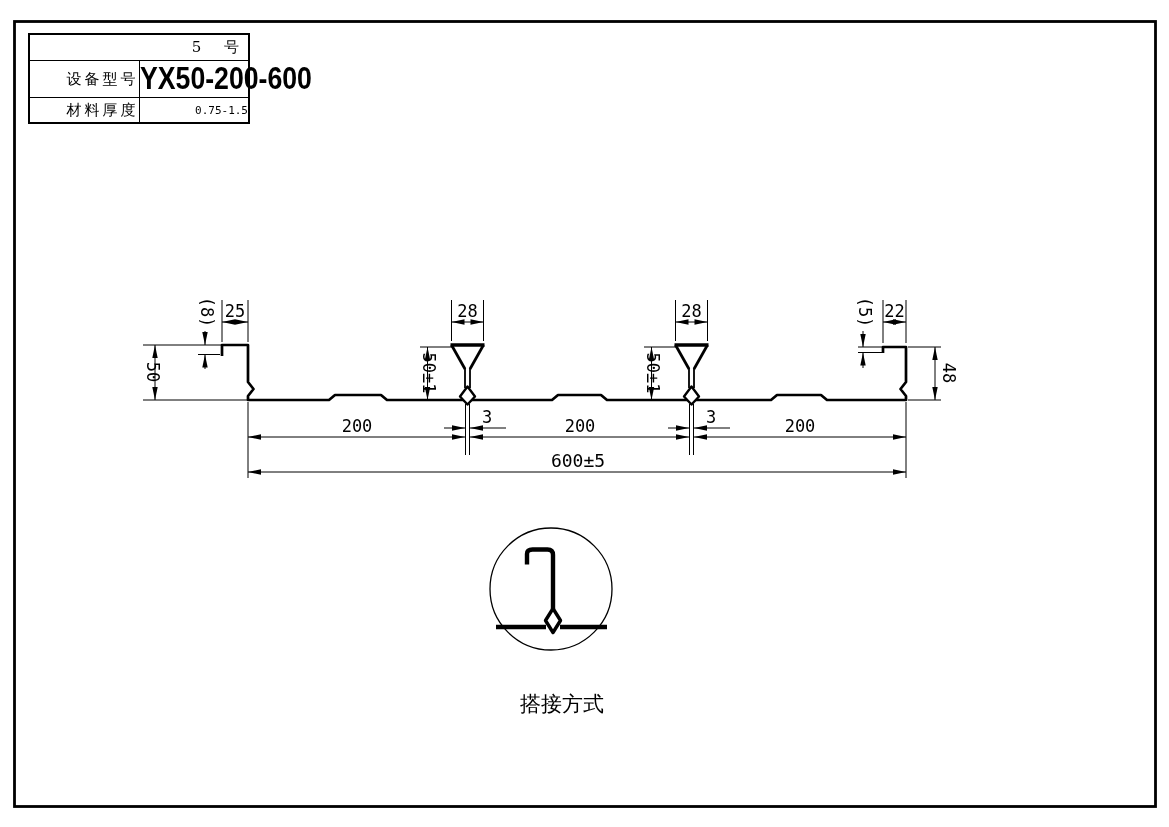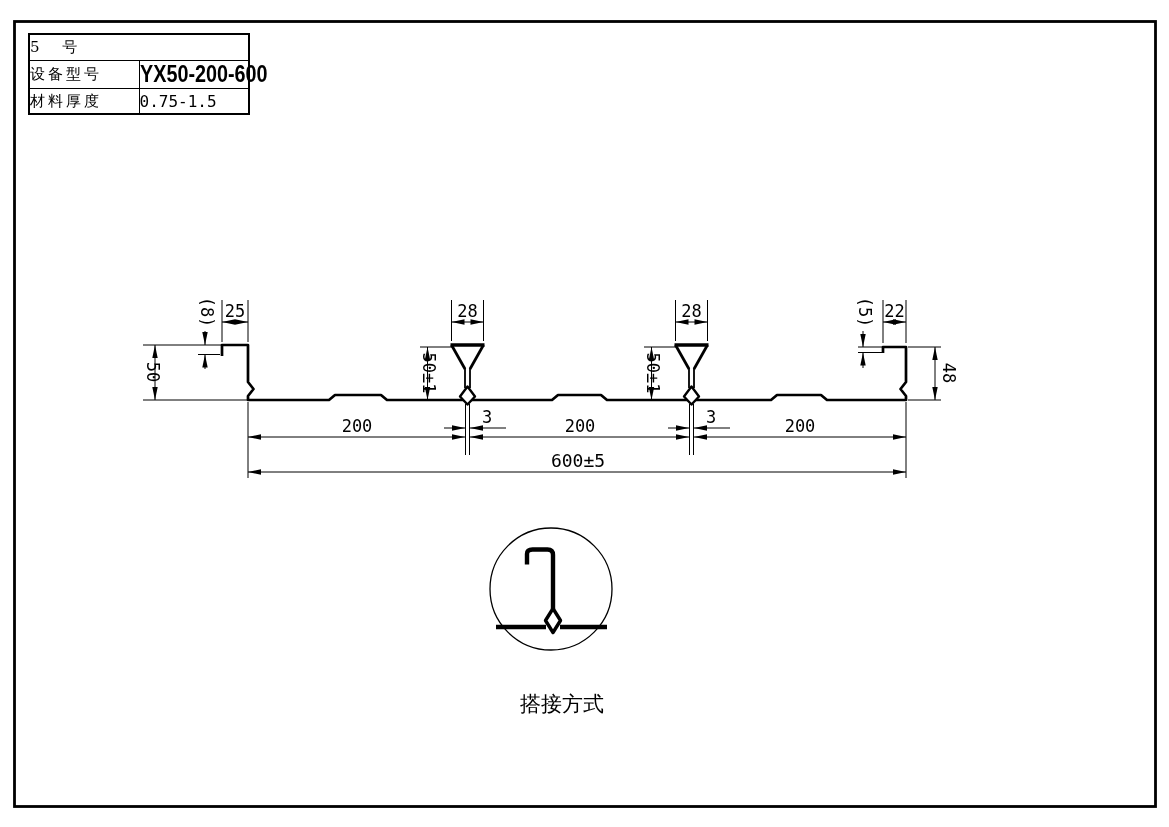--- a/index.html
+++ b/index.html
@@ -16,30 +16,30 @@
   .dimtext{font-family:"DejaVu Sans Mono","Liberation Mono",monospace;font-size:17px;fill:#000;
            text-anchor:middle;}
   .dimtext.big{font-size:18px;}
   .detail-thick{stroke:#000;stroke-width:4.4;fill:none;stroke-linejoin:round;}
   .detail-label{font-family:"DejaVu Serif","Liberation Serif",serif;font-size:21px;fill:#000;
                 text-anchor:middle;}
 
   
   .spec-table{position:absolute;left:28px;top:33px;width:222px;border-collapse:collapse;
               table-layout:fixed;}
-  .spec-table td{border:1px solid #000;text-align:left;vertical-align:middle;padding:0;
+  .spec-table td{border:1px solid #000;text-align:right;vertical-align:middle;padding:0;
                  font-family:"DejaVu Serif","Liberation Serif",serif;font-size:15px;color:#000;
                  overflow:visible;}
   .spec-table{border:2px solid #000;}
   .spec-table .r1{height:25px;letter-spacing:9px;}
   .spec-table tr td{height:24px;}
   .spec-table .lab{width:110px;letter-spacing:3px;margin-left:44px;}
-  .spec-table .num{font-family:"DejaVu Sans Mono","Liberation Mono",monospace;font-size:16px;
+  .spec-table .num{font-family:"DejaVu Sans Mono","Liberation Mono",monospace;font-size:11px;
                    letter-spacing:0;}
-  .spec-table .model{font-family:"Liberation Sans",sans-serif;font-weight:bold;font-size:23px;
+  .spec-table .model{font-family:"Liberation Sans",sans-serif;font-weight:bold;font-size:31px;
                      letter-spacing:0;white-space:nowrap;}
   .spec-table .model span{display:inline-block;transform:scaleX(.86);transform-origin:0 50%;}
 </style>
 </head>
 <body>
 
 <div class="page">
 
   <svg width="1169" height="827" viewBox="0 0 1169 827">
     <defs>

